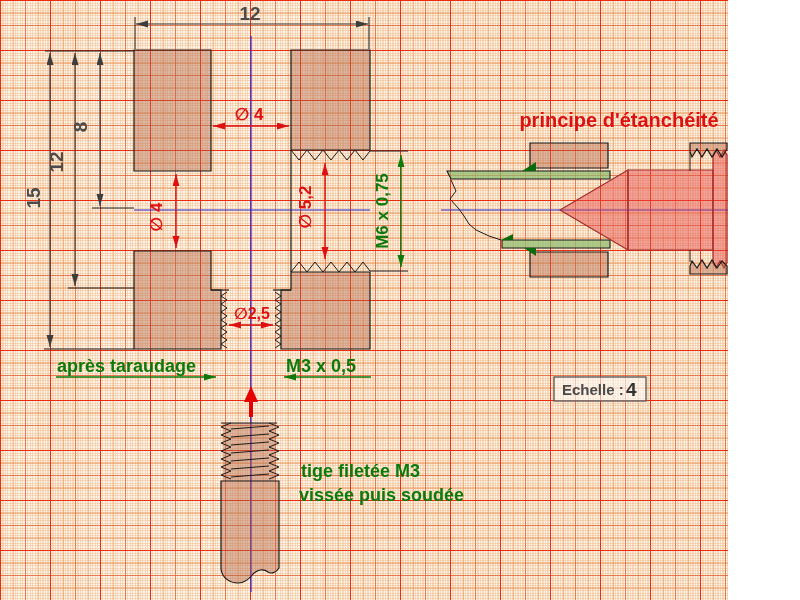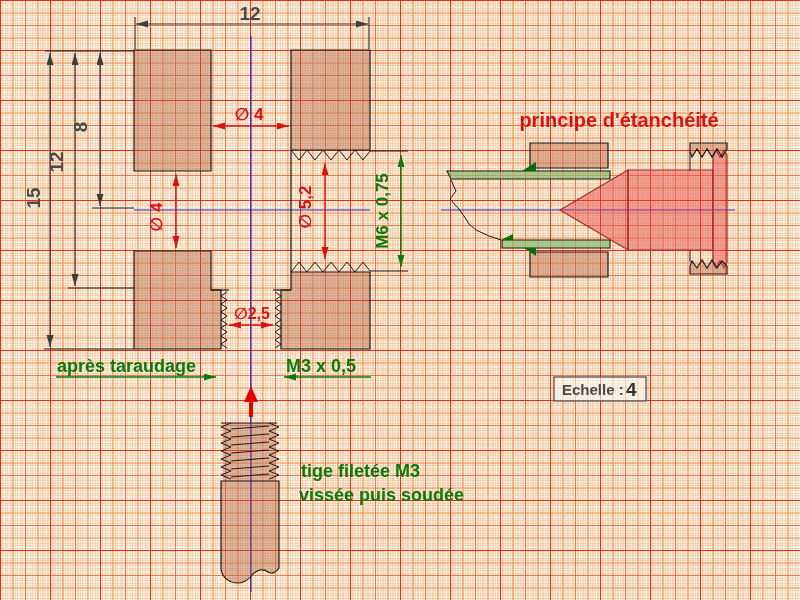--- a/index.html
+++ b/index.html
@@ -1,18 +1,18 @@
 <!DOCTYPE html>
 <html><head>
 <meta charset="utf-8">
 <style>
   html,body{margin:0;padding:0;}
   .paper{
     position:relative;
-    width:800px;height:600px;
+    width:728px;height:600px;
     overflow:hidden;
     background-color:#fdf5e9;
     background-image:
       repeating-linear-gradient(to right,  rgba(240,30,0,0.85) 0 1px, transparent 1px 50px),
       repeating-linear-gradient(to bottom, rgba(240,30,0,0.85) 0 1px, transparent 1px 50px),
       repeating-linear-gradient(to right,  rgba(225,90,50,0.65) 0 1px, transparent 1px 25px),
       repeating-linear-gradient(to bottom, rgba(225,90,50,0.65) 0 1px, transparent 1px 25px),
       repeating-linear-gradient(to right,  rgba(235,150,90,0.5) 0 1px, transparent 1px 12.5px),
       repeating-linear-gradient(to bottom, rgba(235,150,90,0.5) 0 1px, transparent 1px 12.5px),
       repeating-linear-gradient(to right,  rgba(240,185,135,0.45) 0 1px, transparent 1px 2.5px),

